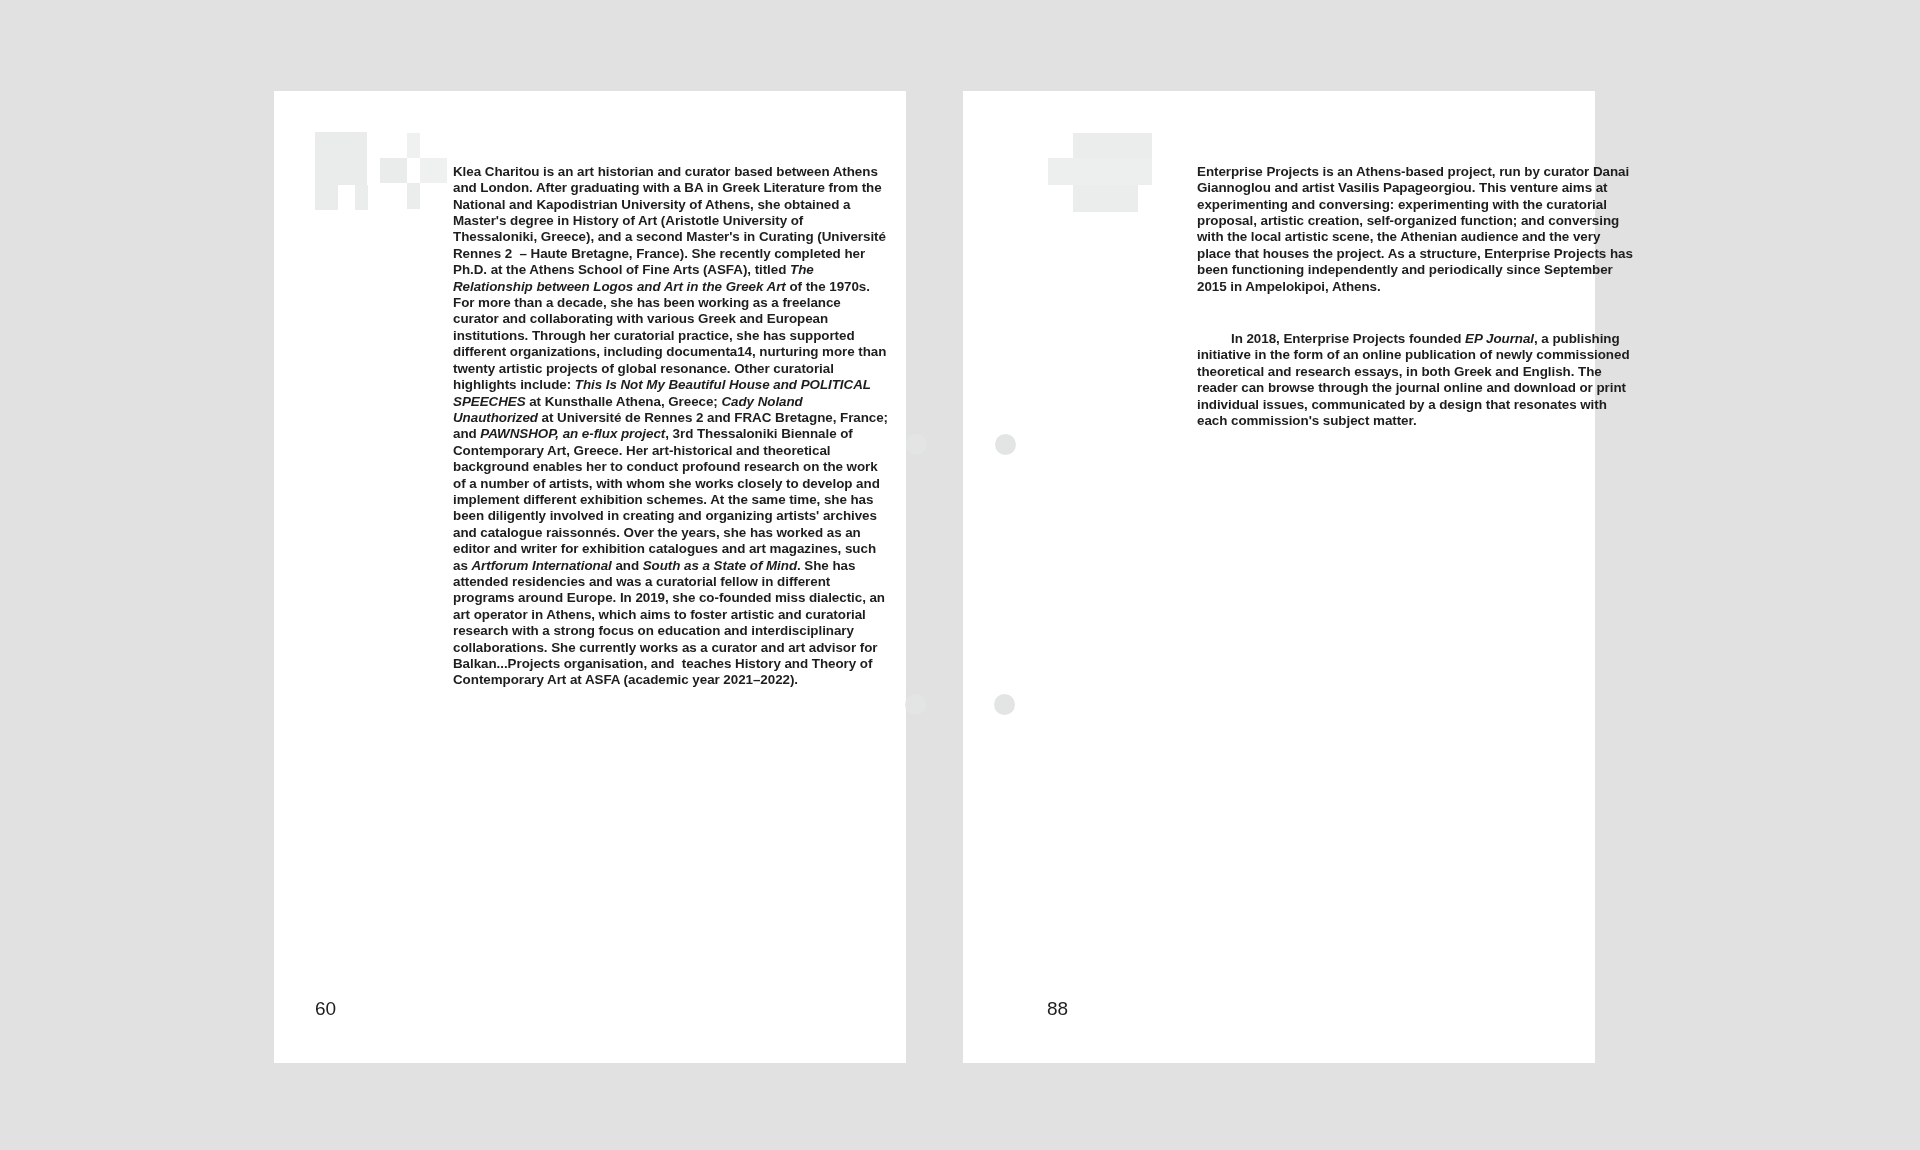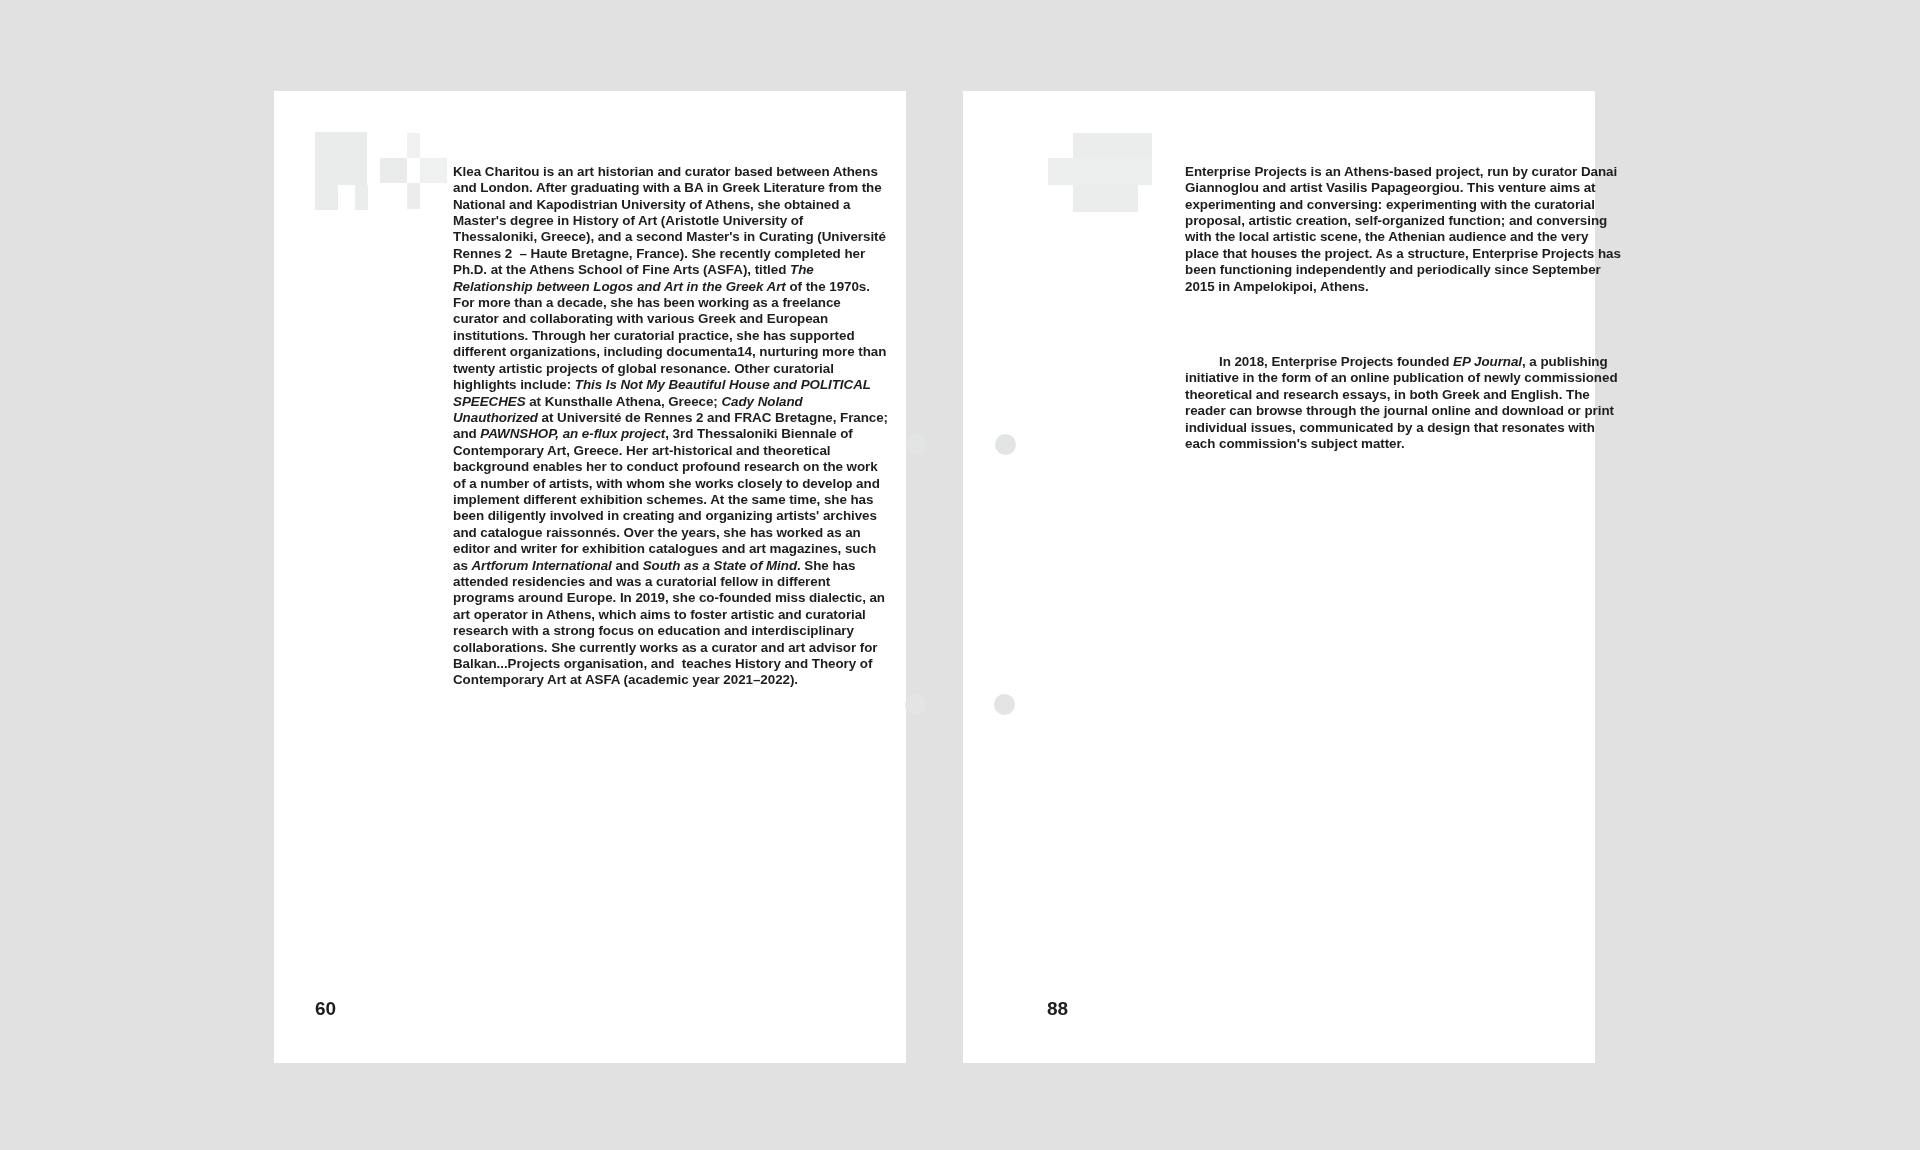--- a/index.html
+++ b/index.html
@@ -32,30 +32,30 @@
     font-size: 13.4px;
     line-height: 16.4px;
     font-weight: 700;
     color: #1e1e1e;
     letter-spacing: -0.05px;
     white-space: pre-wrap;
     text-align: left;
   }
   .body-text p { white-space: pre-wrap; }
   .text-left  { left: 179px; }
-  .text-right { left: 222px; }
-  .para-indented { text-indent: 34px; margin-top: 26px; }
+  .text-right { left: 234px; }
+  .para-indented { text-indent: 34px; margin-top: 3px; }
   .body-text i { font-style: italic; }
 
   .page-number {
     position: absolute;
     top: 907px;
     font-size: 19px;
     line-height: 22px;
-    font-weight: 700;
+    font-weight: 400;
     color: #1e1e1e;
   }
   .num-left  { left: 41px; }
   .num-right { left: 84px; }
 
   .dot {
     position: absolute;
     border-radius: 50%;
   }
 </style>

